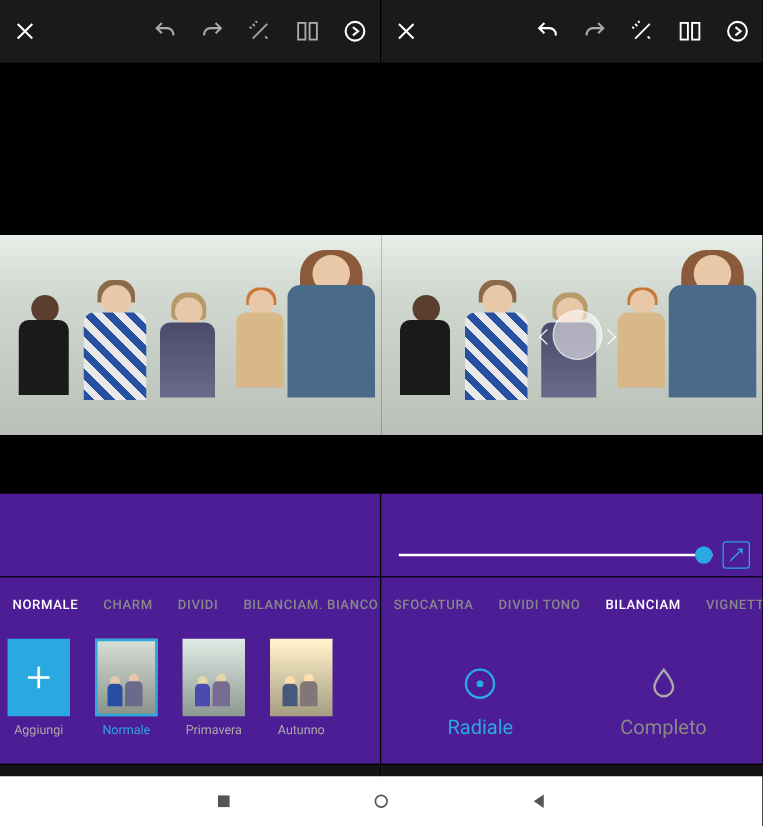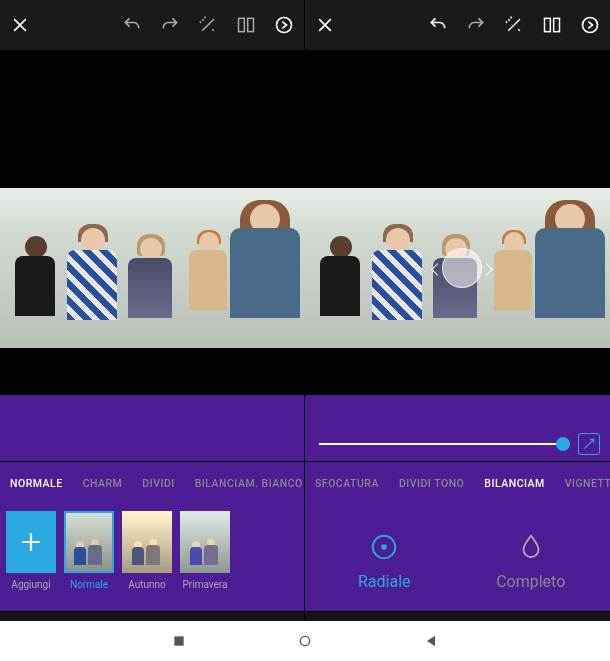--- a/index.html
+++ b/index.html
@@ -65,21 +65,21 @@
   .slider-thumb { position: absolute; right: 0; top: -6px; width: 14px; height: 14px; border-radius: 50%; background: #2aa8e0; }
   .slider-icon { width: 22px; height: 22px; border: 1.5px solid #2aa8e0; border-radius: 3px; display:flex; align-items:center; justify-content:center; }
   .slider-icon svg { width: 14px; height: 14px; }
   
   
   .cat-row { height: 44px; display: flex; align-items: center; overflow: hidden; border-top: 1px solid #000; }
   .cat-item { font-size: 10.5px; letter-spacing: 0.5px; color: #888; padding: 0 10px; white-space: nowrap; font-weight: 500; cursor: pointer; }
   .cat-item.active { color: #fff; }
   
   
-  .opts-row { height: 106px; display: flex; align-items: flex-start; padding: 6px 6px 0 6px; gap: 8px; }
+  .opts-row { height: 106px; display: flex; align-items: flex-start; padding: 6px 6px 0 6px; gap: 20px; }
   .filter-item { display: flex; flex-direction: column; align-items: center; gap: 6px; cursor: pointer; }
   .filter-thumb { width: 50px; height: 62px; background: linear-gradient(180deg, #d8e0d8 0%, #a8b0a8 60%, #889088 100%); position: relative; overflow: hidden; }
   .filter-thumb.add { background: #2aa8e0; display: flex; align-items: center; justify-content: center; }
   .filter-thumb.add svg { width: 26px; height: 26px; }
   .filter-thumb .mini-fig { position:absolute; width:12px; height:18px; background:#2850a0; bottom:8px; left:10px; border-radius:4px 4px 0 0; }
   .filter-thumb .mini-fig2 { position:absolute; width:14px; height:20px; background:#6a6a8a; bottom:8px; left:24px; border-radius:4px 4px 0 0; }
   .filter-thumb .mini-head { position:absolute; width:8px; height:8px; background:#e8c8a8; border-radius:50%; bottom:24px; left:12px; }
   .filter-thumb .mini-head2 { position:absolute; width:8px; height:8px; background:#e8c8a8; border-radius:50%; bottom:26px; left:27px; }
   .filter-thumb.vivace { filter: saturate(1.6) contrast(1.1); }
   .filter-thumb.autunno { filter: sepia(0.5) saturate(1.2); }
@@ -269,36 +269,36 @@
       <div class="filter-item">
         <div class="filter-thumb selected">
             <div class="mini-head"></div>
             <div class="mini-head2"></div>
             <div class="mini-fig"></div>
             <div class="mini-fig2"></div>
           </div>
         <div class="filter-label active">Normale</div>
       </div>
       <div class="filter-item">
+        <div class="filter-thumb primavera">
+            <div class="mini-head"></div>
+            <div class="mini-head2"></div>
+            <div class="mini-fig"></div>
+            <div class="mini-fig2"></div>
+          </div>
+        <div class="filter-label">Primavera</div>
+      </div>
+      <div class="filter-item">
         <div class="filter-thumb autunno">
             <div class="mini-head"></div>
             <div class="mini-head2"></div>
             <div class="mini-fig"></div>
             <div class="mini-fig2"></div>
           </div>
         <div class="filter-label">Autunno</div>
-      </div>
-      <div class="filter-item">
-        <div class="filter-thumb primavera">
-            <div class="mini-head"></div>
-            <div class="mini-head2"></div>
-            <div class="mini-fig"></div>
-            <div class="mini-fig2"></div>
-          </div>
-        <div class="filter-label">Primavera</div>
       </div>
     </div>
     <div class="bottom-nav">
       <div class="nav-item active">
           <svg viewBox="0 0 24 24" fill="none" stroke="currentColor" stroke-width="1.8">
             <circle cx="9" cy="9" r="5"></circle>
             <circle cx="15" cy="9" r="5"></circle>
             <circle cx="12" cy="15" r="5"></circle>
           </svg>
         </div>

